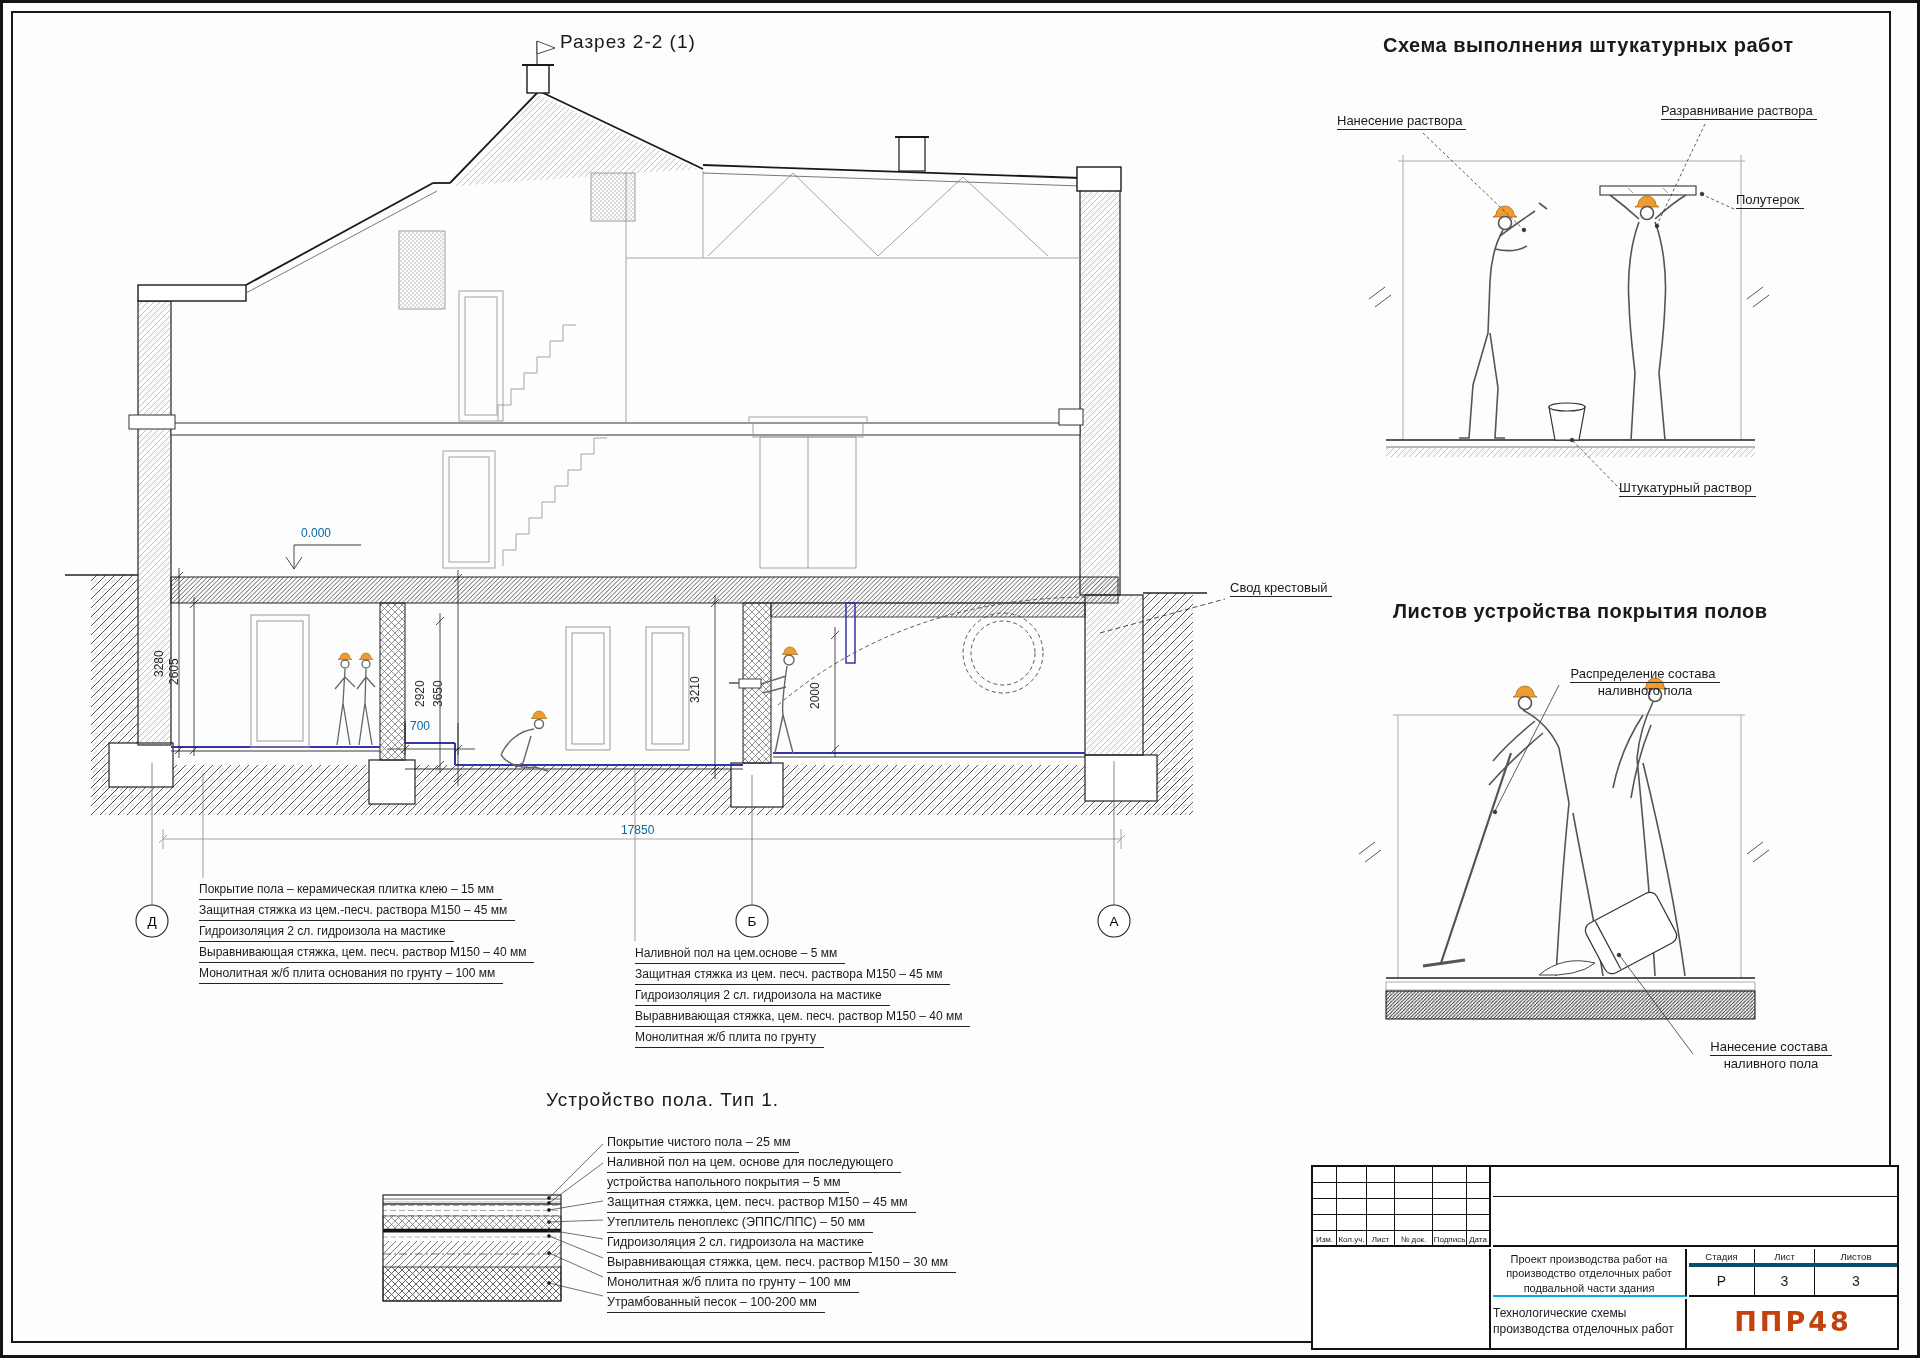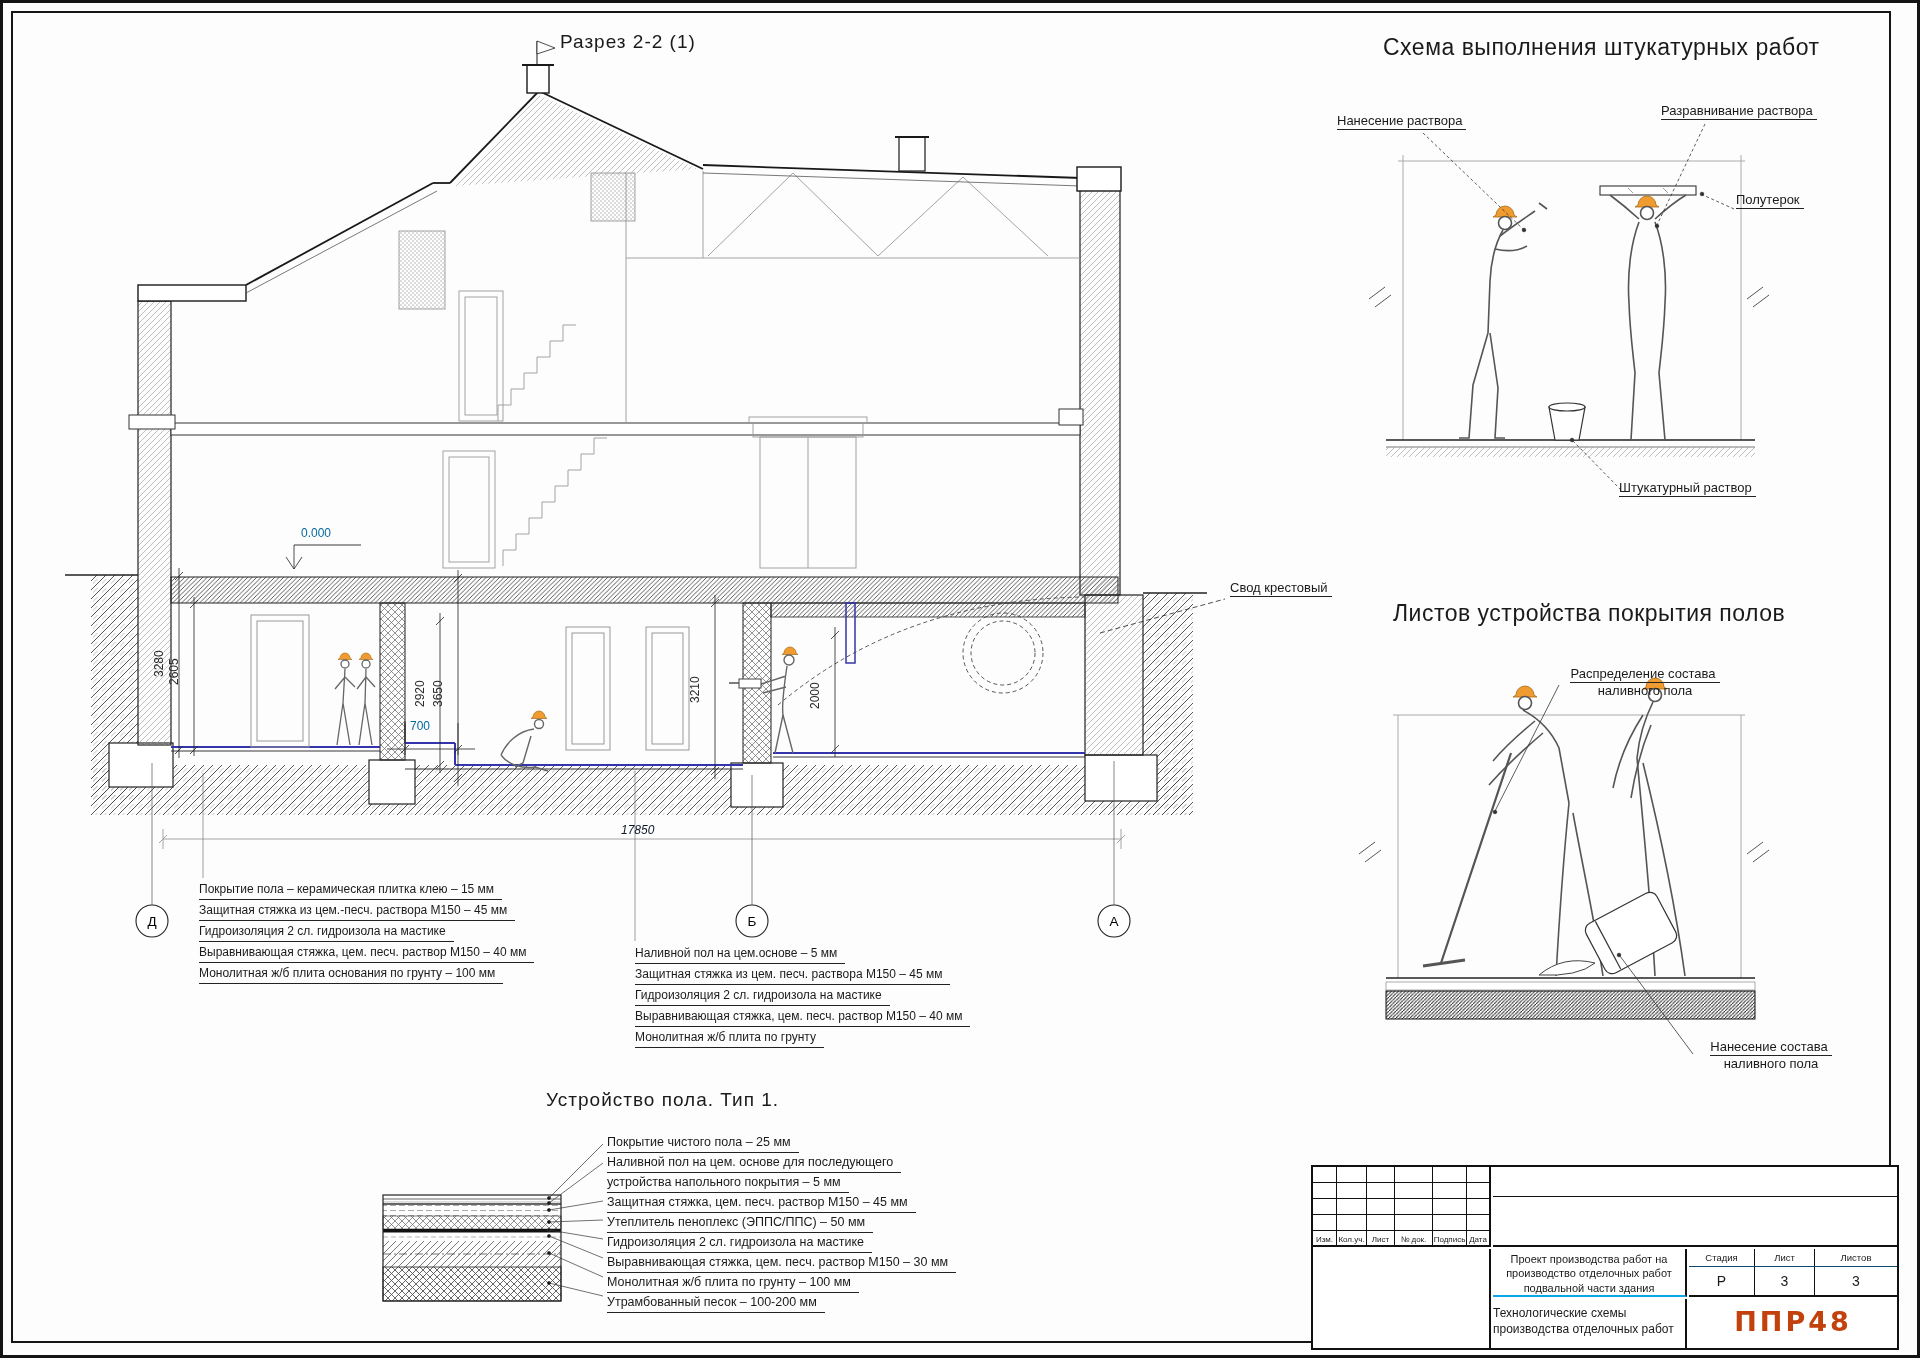--- a/index.html
+++ b/index.html
@@ -1,44 +1,44 @@
 <!DOCTYPE html>
 <html><head>
 <meta charset="utf-8">
 <style>
   html,body{margin:0;padding:0;background:#ffffff;}
   .page{position:relative;width:1920px;height:1358px;background:#fdfdfd;border:3px solid #141414;box-sizing:border-box;overflow:hidden;font-family:"Liberation Sans",sans-serif;color:#1a1a1a;}
   .frame{position:absolute;left:8px;top:8px;right:26px;bottom:12px;border:2.5px solid #161616;}
   .art{position:absolute;left:0;top:0;}
   .t{position:absolute;white-space:nowrap;color:#1a1a1a;}
   .h1{font-size:19px;letter-spacing:1px;}
-  .h2{font-size:23px;letter-spacing:0.5px;}
+  .h2{font-size:20px;letter-spacing:0.5px;font-weight:bold;}
   .dim{font-size:12px;color:#0369a1;}
   .vdim{font-size:12px;color:#2a2a2a;transform-origin:left bottom;transform:rotate(-90deg);}
-  .gray{color:#0f172a;font-style:italic;}
+  .gray{color:#0369a1;}
   .lbl{font-size:13px;}
   .u{display:inline-block;border-bottom:1px solid #222;padding:0 4px 1px 0;}
   .speclist{position:absolute;}
   .spec-row{font-size:12px;line-height:20px;border-bottom:1.2px solid #222;width:fit-content;padding-right:8px;white-space:nowrap;}
   .fl-row{font-size:12.5px;line-height:19px;border-bottom:1px solid #222;width:fit-content;padding-right:8px;white-space:nowrap;}
   .c2{text-align:center;}
   
   .tb{position:absolute;left:1308px;top:1162px;width:584px;height:181px;border:2px solid #111;box-sizing:content-box;background:#fff;}
   .tb *{box-sizing:border-box;}
   .tb-grid{position:absolute;left:0;top:0;width:178px;height:80px;border-right:2px solid #111;border-bottom:2px solid #111;display:grid;grid-template-columns:24px 30px 28px 38px 34px 22px;grid-template-rows:16px 16px 16px 16px 16px;}
   .tb-grid .c{border-right:1px solid #111;border-bottom:1px solid #111;font-size:8px;display:flex;align-items:center;justify-content:center;overflow:hidden;}
   .tb-grid .c:nth-child(6n){border-right:none;}
   .tb-grid .c:nth-child(n+25){border-bottom:none;}
   .tb-tr1{position:absolute;left:180px;top:0;width:404px;height:30px;border-bottom:1px solid #111;}
   .tb-tr2{position:absolute;left:180px;top:30px;width:404px;height:50px;border-bottom:2px solid #111;}
   .tb-left{position:absolute;left:0;top:82px;width:178px;height:99px;border-right:2px solid #111;}
   .tb-project{position:absolute;left:180px;top:82px;width:194px;height:48px;border-right:2px solid #111;border-bottom:2px solid #0ea5e9;font-size:11px;text-align:center;padding-top:3px;line-height:1.3;}
   .tb-doc{position:absolute;left:180px;top:132px;width:194px;height:49px;border-right:2px solid #111;font-size:12px;padding-top:7px;line-height:1.3;}
   .tb-stage{position:absolute;left:376px;top:82px;width:208px;height:99px;}
-  .tb-sh{display:flex;height:18px;border-bottom:1px solid #0c4a6e;}
+  .tb-sh{display:flex;height:18px;border-bottom:4px solid #0c4a6e;}
   .tb-sh div{font-size:9.5px;display:flex;align-items:center;justify-content:center;border-right:1px solid #111;}
   .tb-sh div:last-child,.tb-sv div:last-child{border-right:none;}
   .tb-sv{display:flex;height:30px;border-bottom:2px solid #111;}
   .tb-sv div{font-size:14px;display:flex;align-items:center;justify-content:center;border-right:1px solid #111;}
   .w1{width:66px;}.w2{width:60px;}.w3{width:82px;}
   .tb-logo{height:49px;display:flex;align-items:center;justify-content:center;}
   .tb-logo span{font-size:27px;font-weight:bold;letter-spacing:3px;color:#c2410c;font-family:"DejaVu Sans",sans-serif;}
 </style>
 </head>
 <body>

